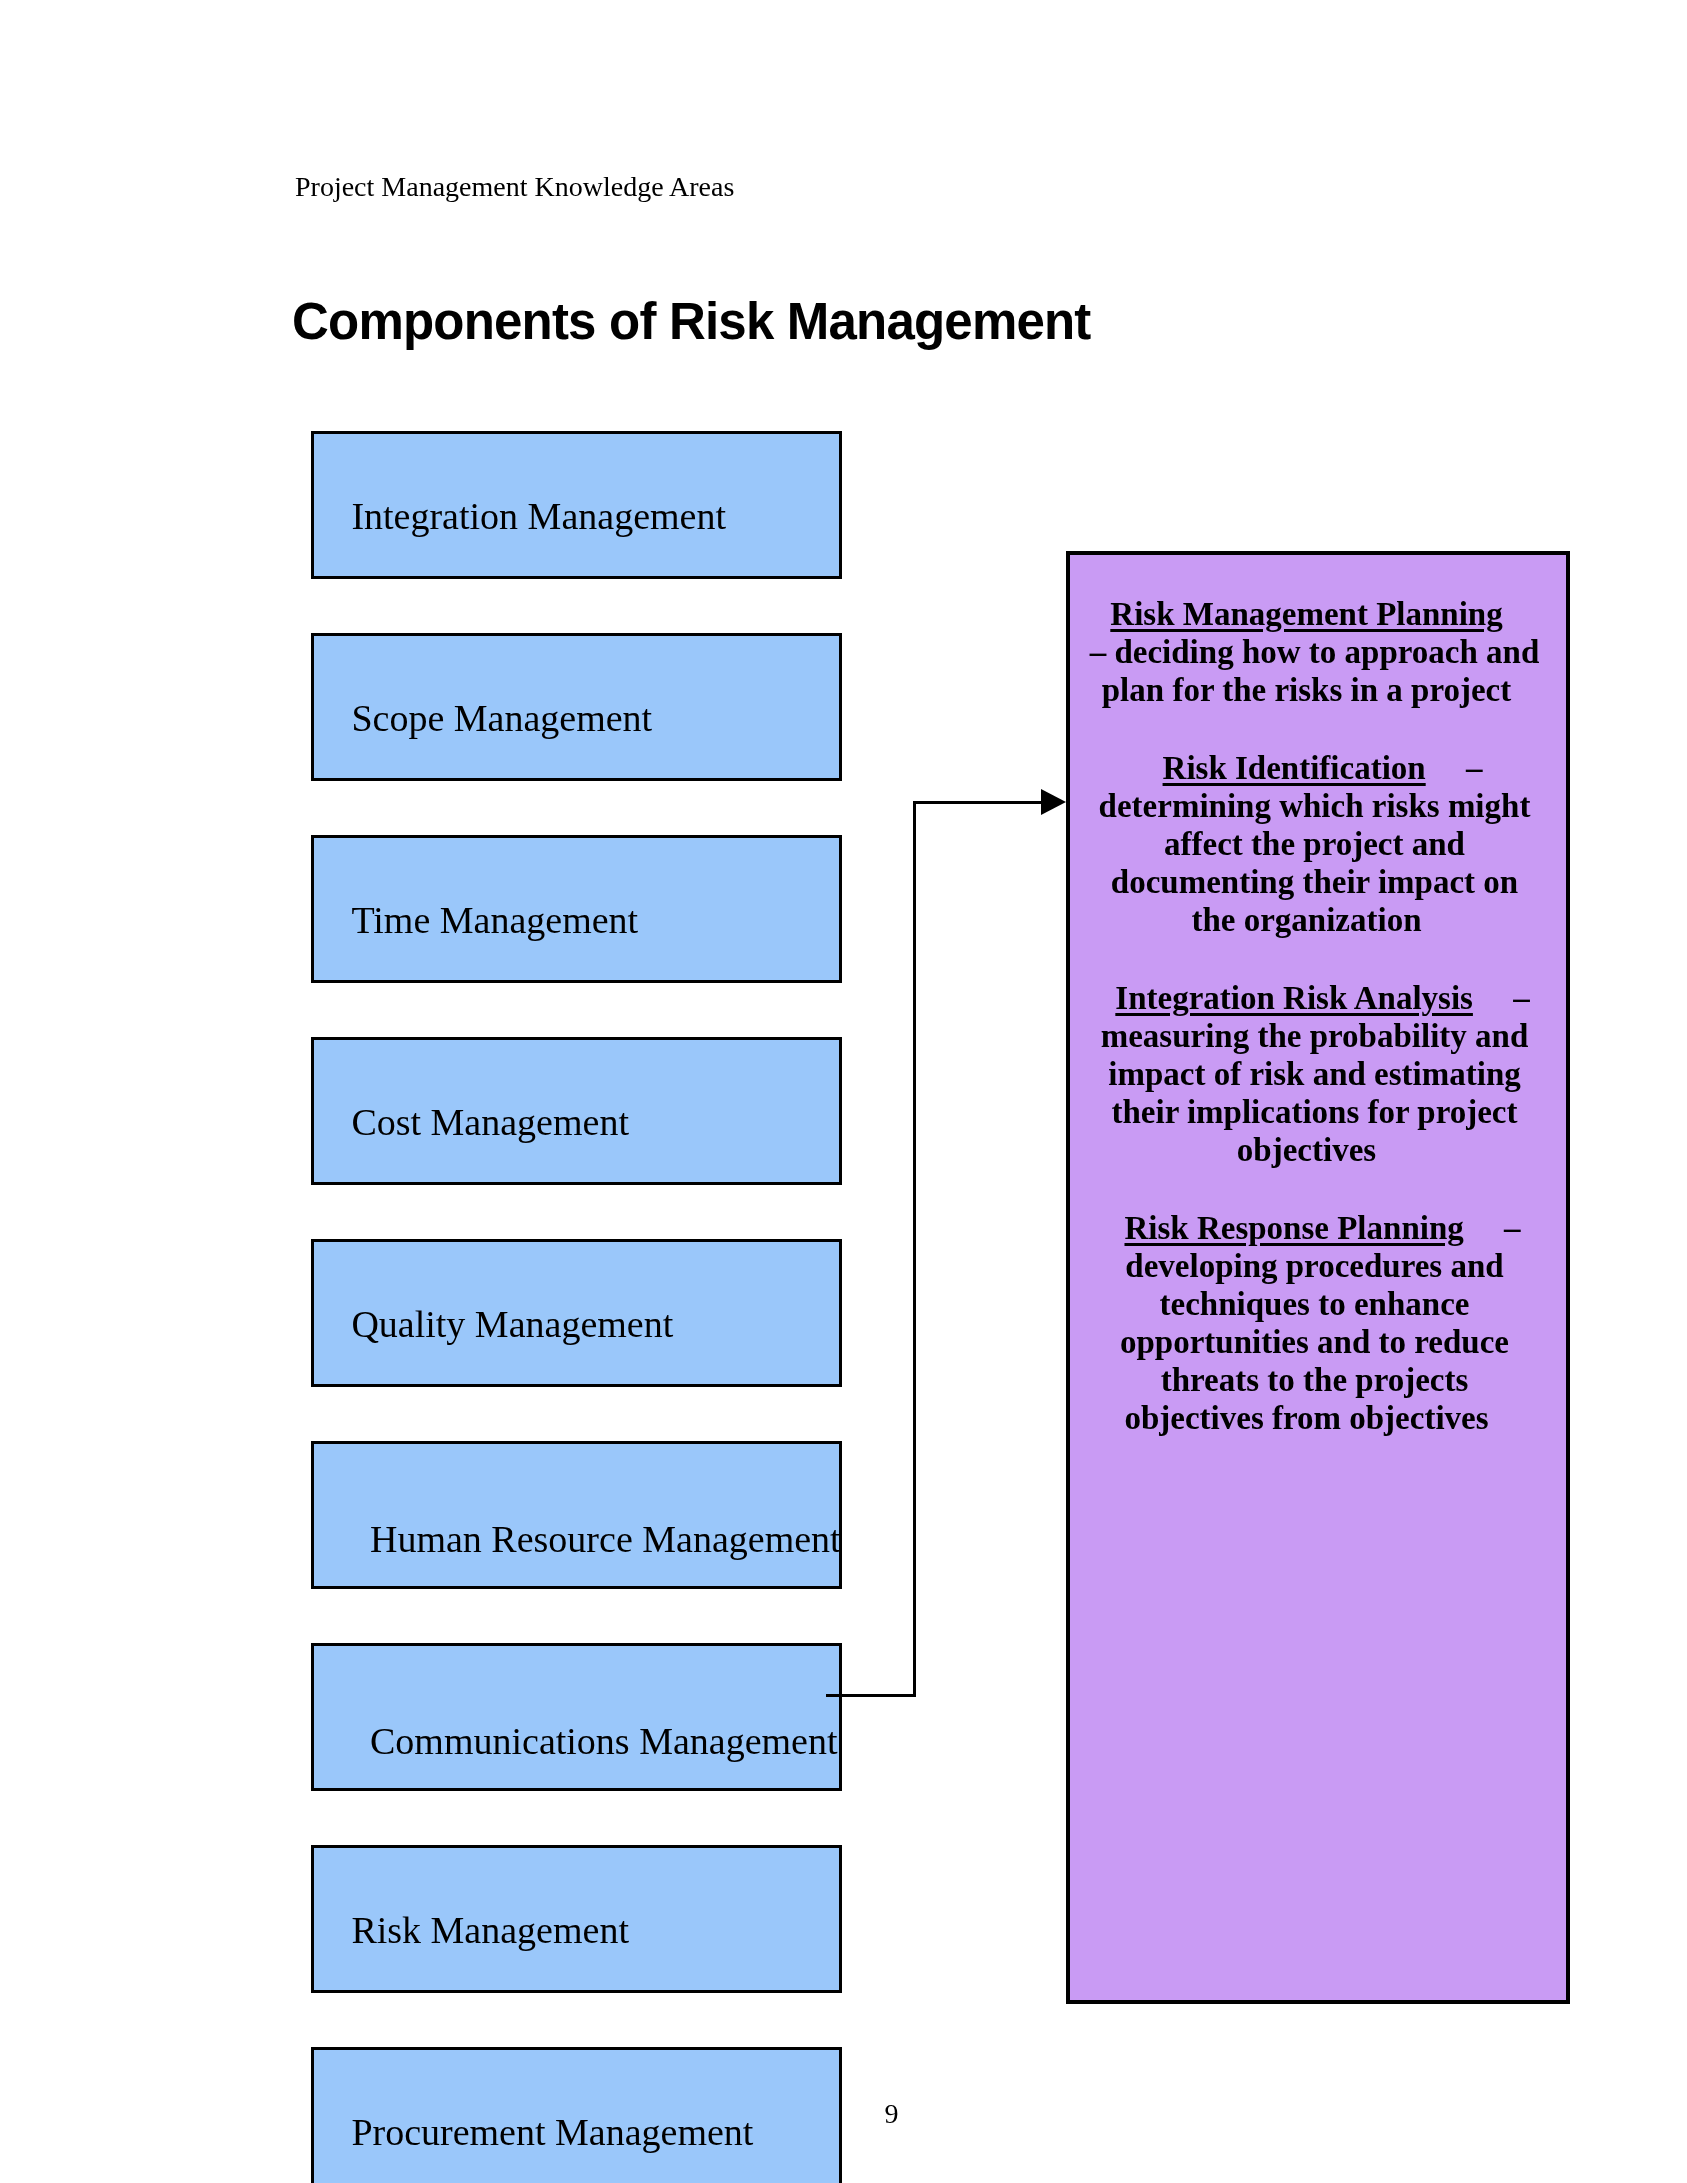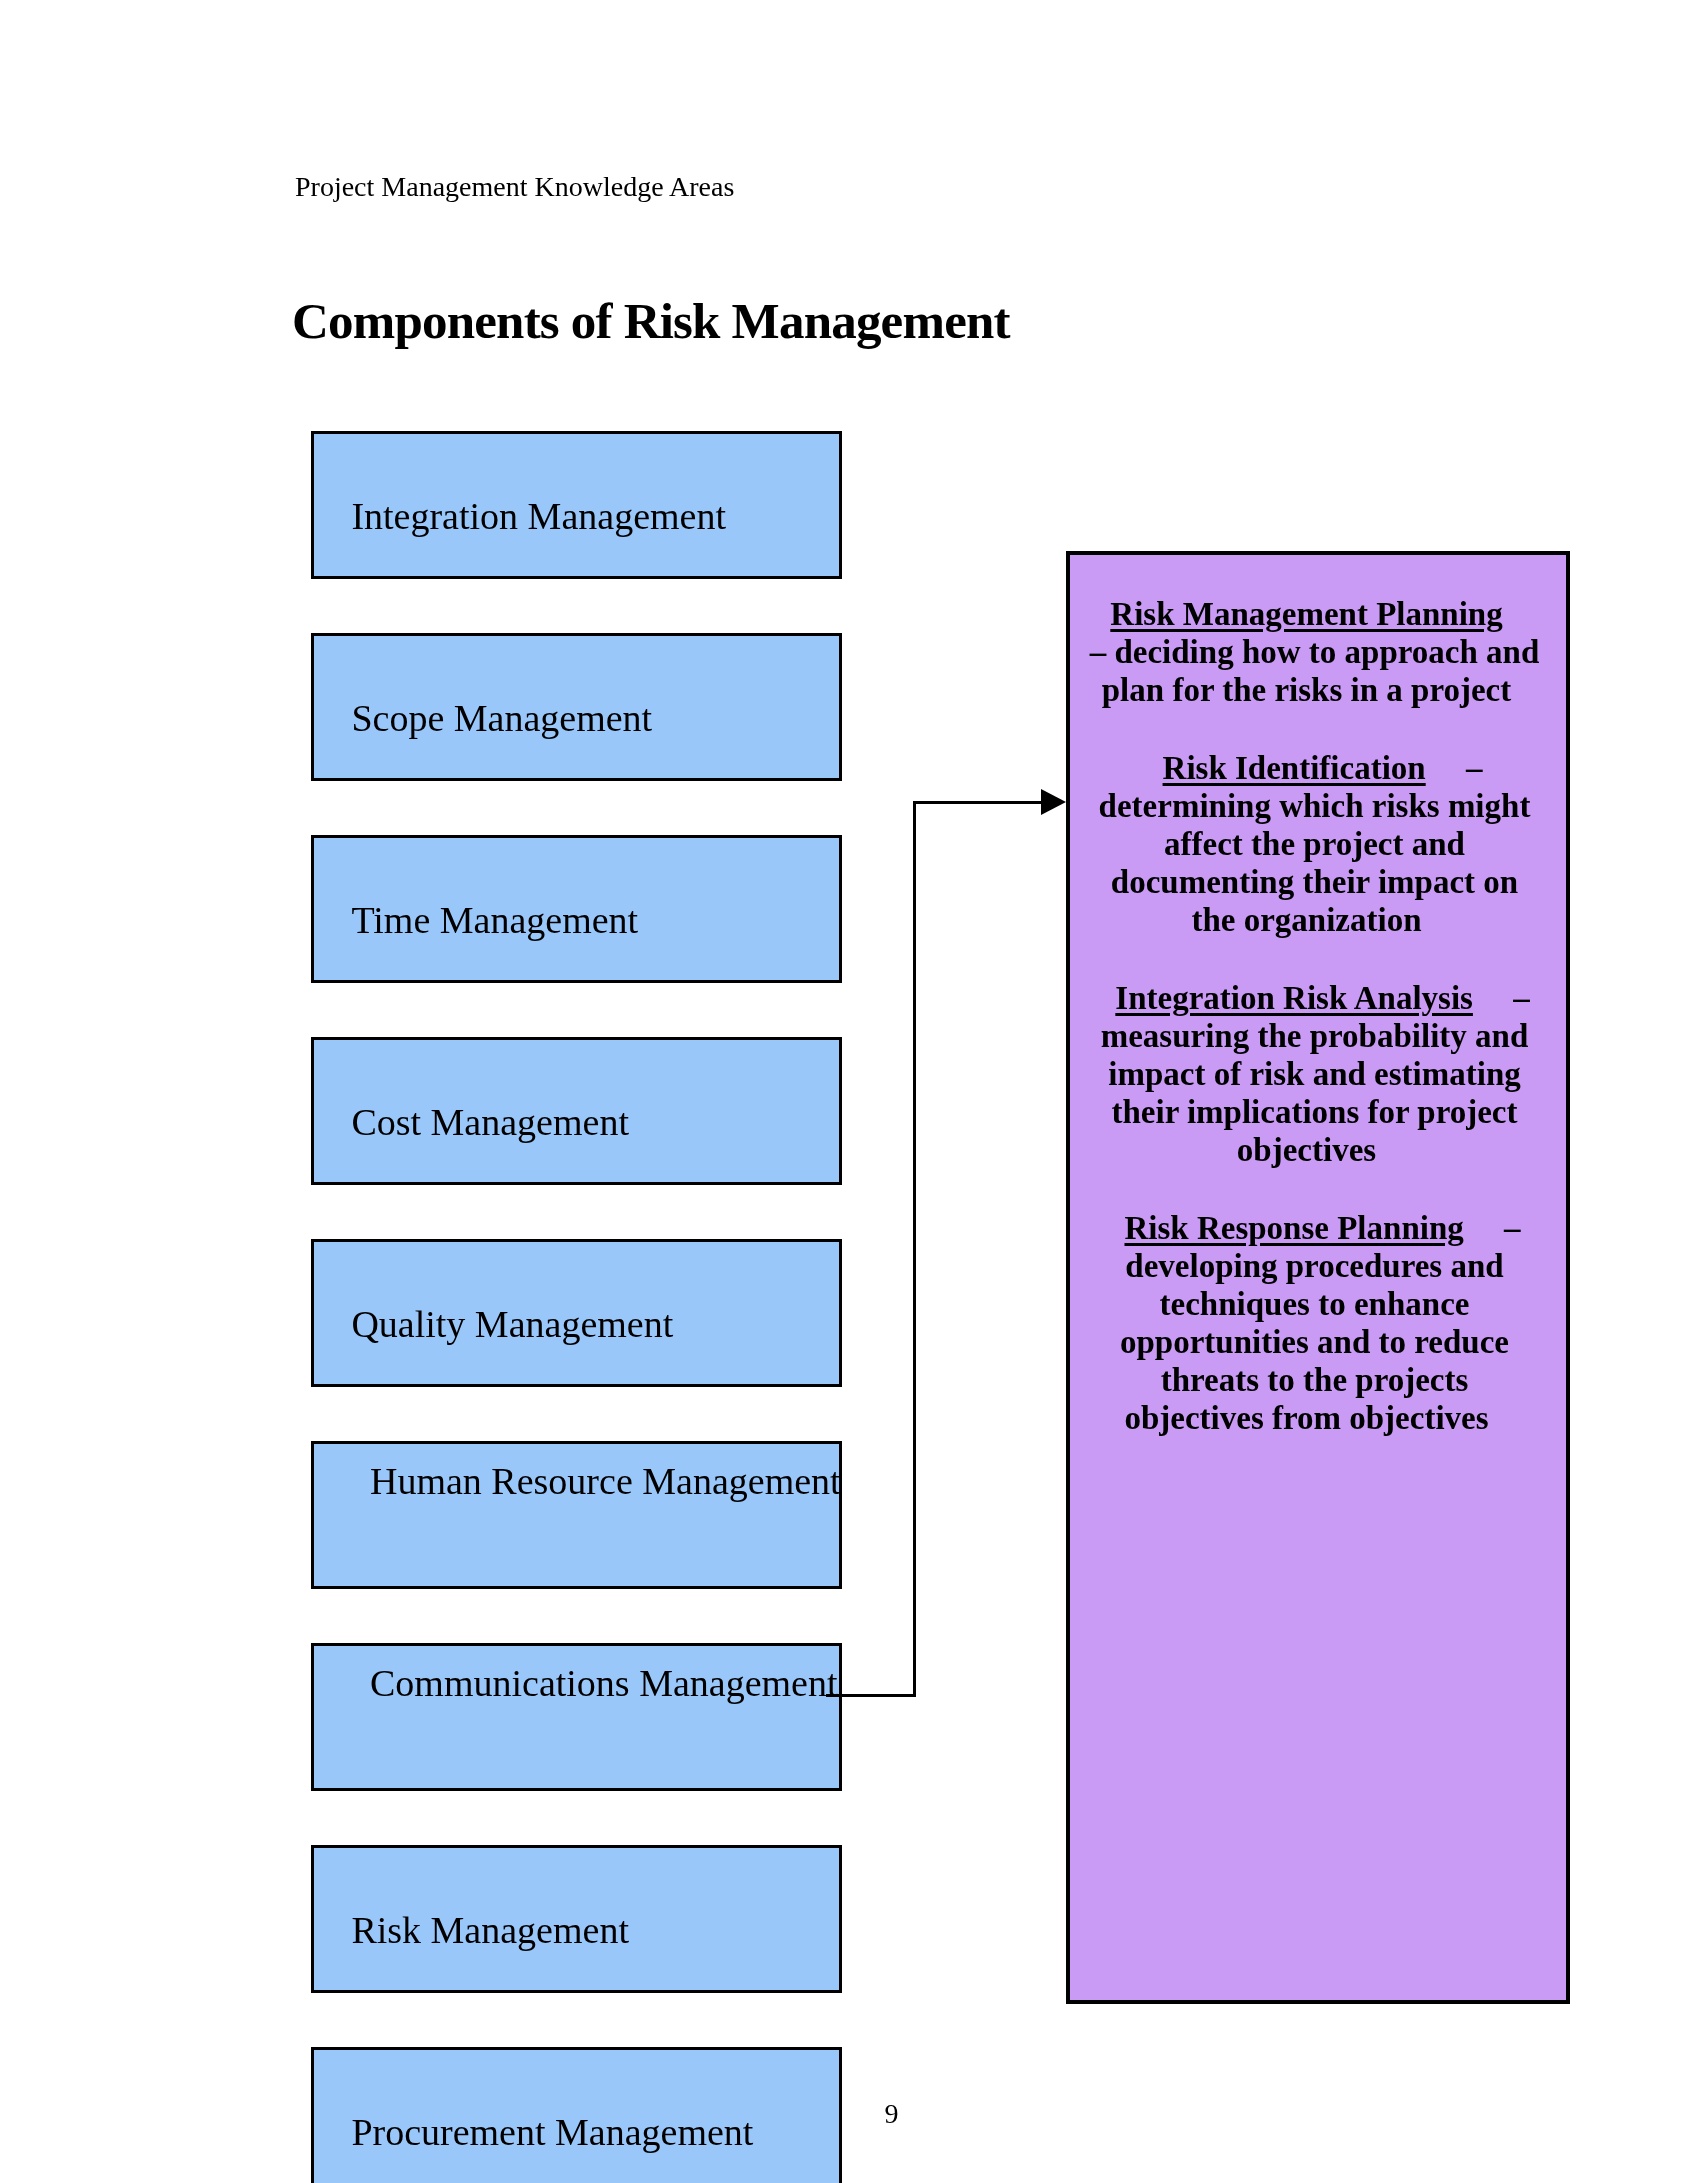--- a/index.html
+++ b/index.html
@@ -17,36 +17,36 @@
     font-family:"Liberation Serif","DejaVu Serif",serif;
     color:var(--text);
   }
   .running-header{
     position:absolute;left:247px;top:122px;
     font-size:28px;line-height:33px;
     font-family:"Liberation Serif","DejaVu Serif",serif;
   }
   .doc-title{
     position:absolute;left:244px;top:243px;
-    font-family:Liberation Serif, serif;
+    font-family:Liberation Sans, sans-serif;
     font-weight:bold;font-size:51px;line-height:61px;letter-spacing:-0.8px;
   }
   .ka-column{
     position:absolute;left:247px;top:367px;width:531px;
     display:flex;flex-direction:column;gap:22px;
   }
   .ka-box{
     height:148px;width:531px;
     background:var(--box-fill);
     border:3.3px solid var(--border);
     display:flex;align-items:flex-end;
     padding:0 6.6px 21.4px 21.4px;
   }
   
-  .ka-box:nth-child(6),.ka-box:nth-child(7){align-items:flex-start;padding-bottom:8.2px;padding-left:40px;}
+  .ka-box:nth-child(6),.ka-box:nth-child(7){align-items:flex-end;padding-bottom:8.2px;padding-left:40px;}
   .ka-label{
     font-size:38px;line-height:1.15;white-space:nowrap;
   }
   .risk-panel{
     position:absolute;left:1018px;top:503px;width:504px;height:1453px;
     background:var(--panel-fill);
     border:4.1px solid var(--border);
     padding:40px 25px 0 18px;
     text-align:center;
   }

